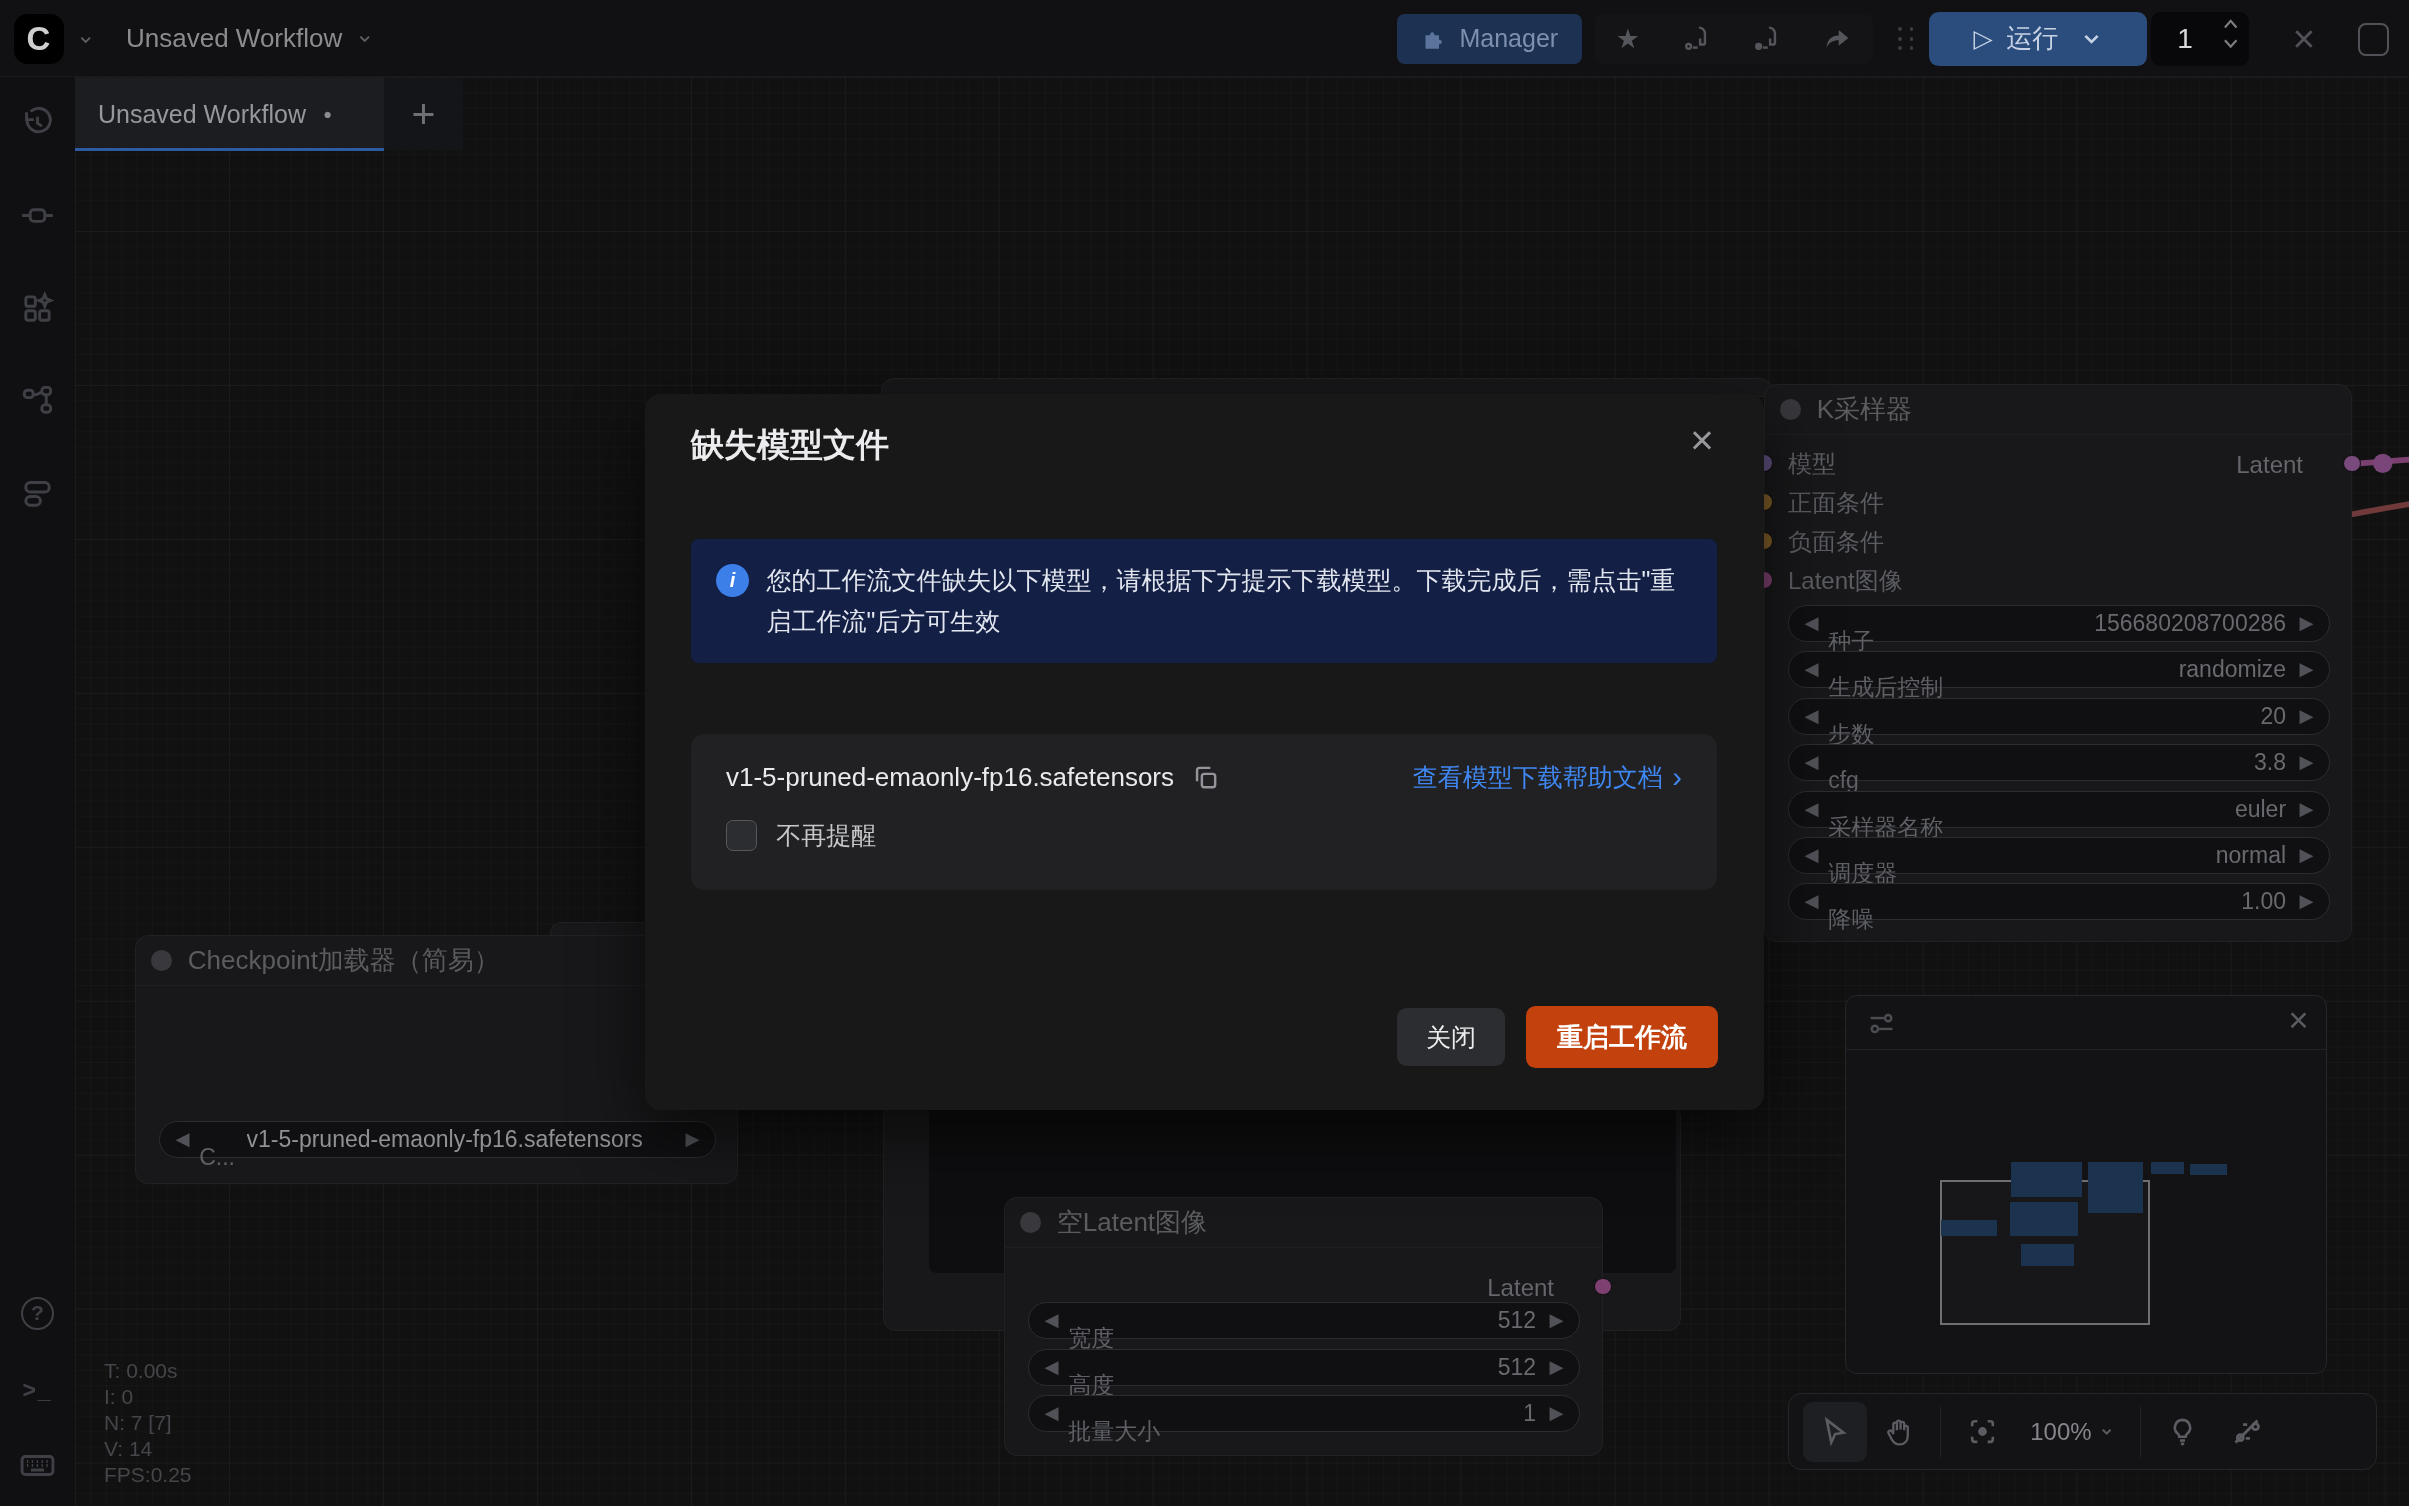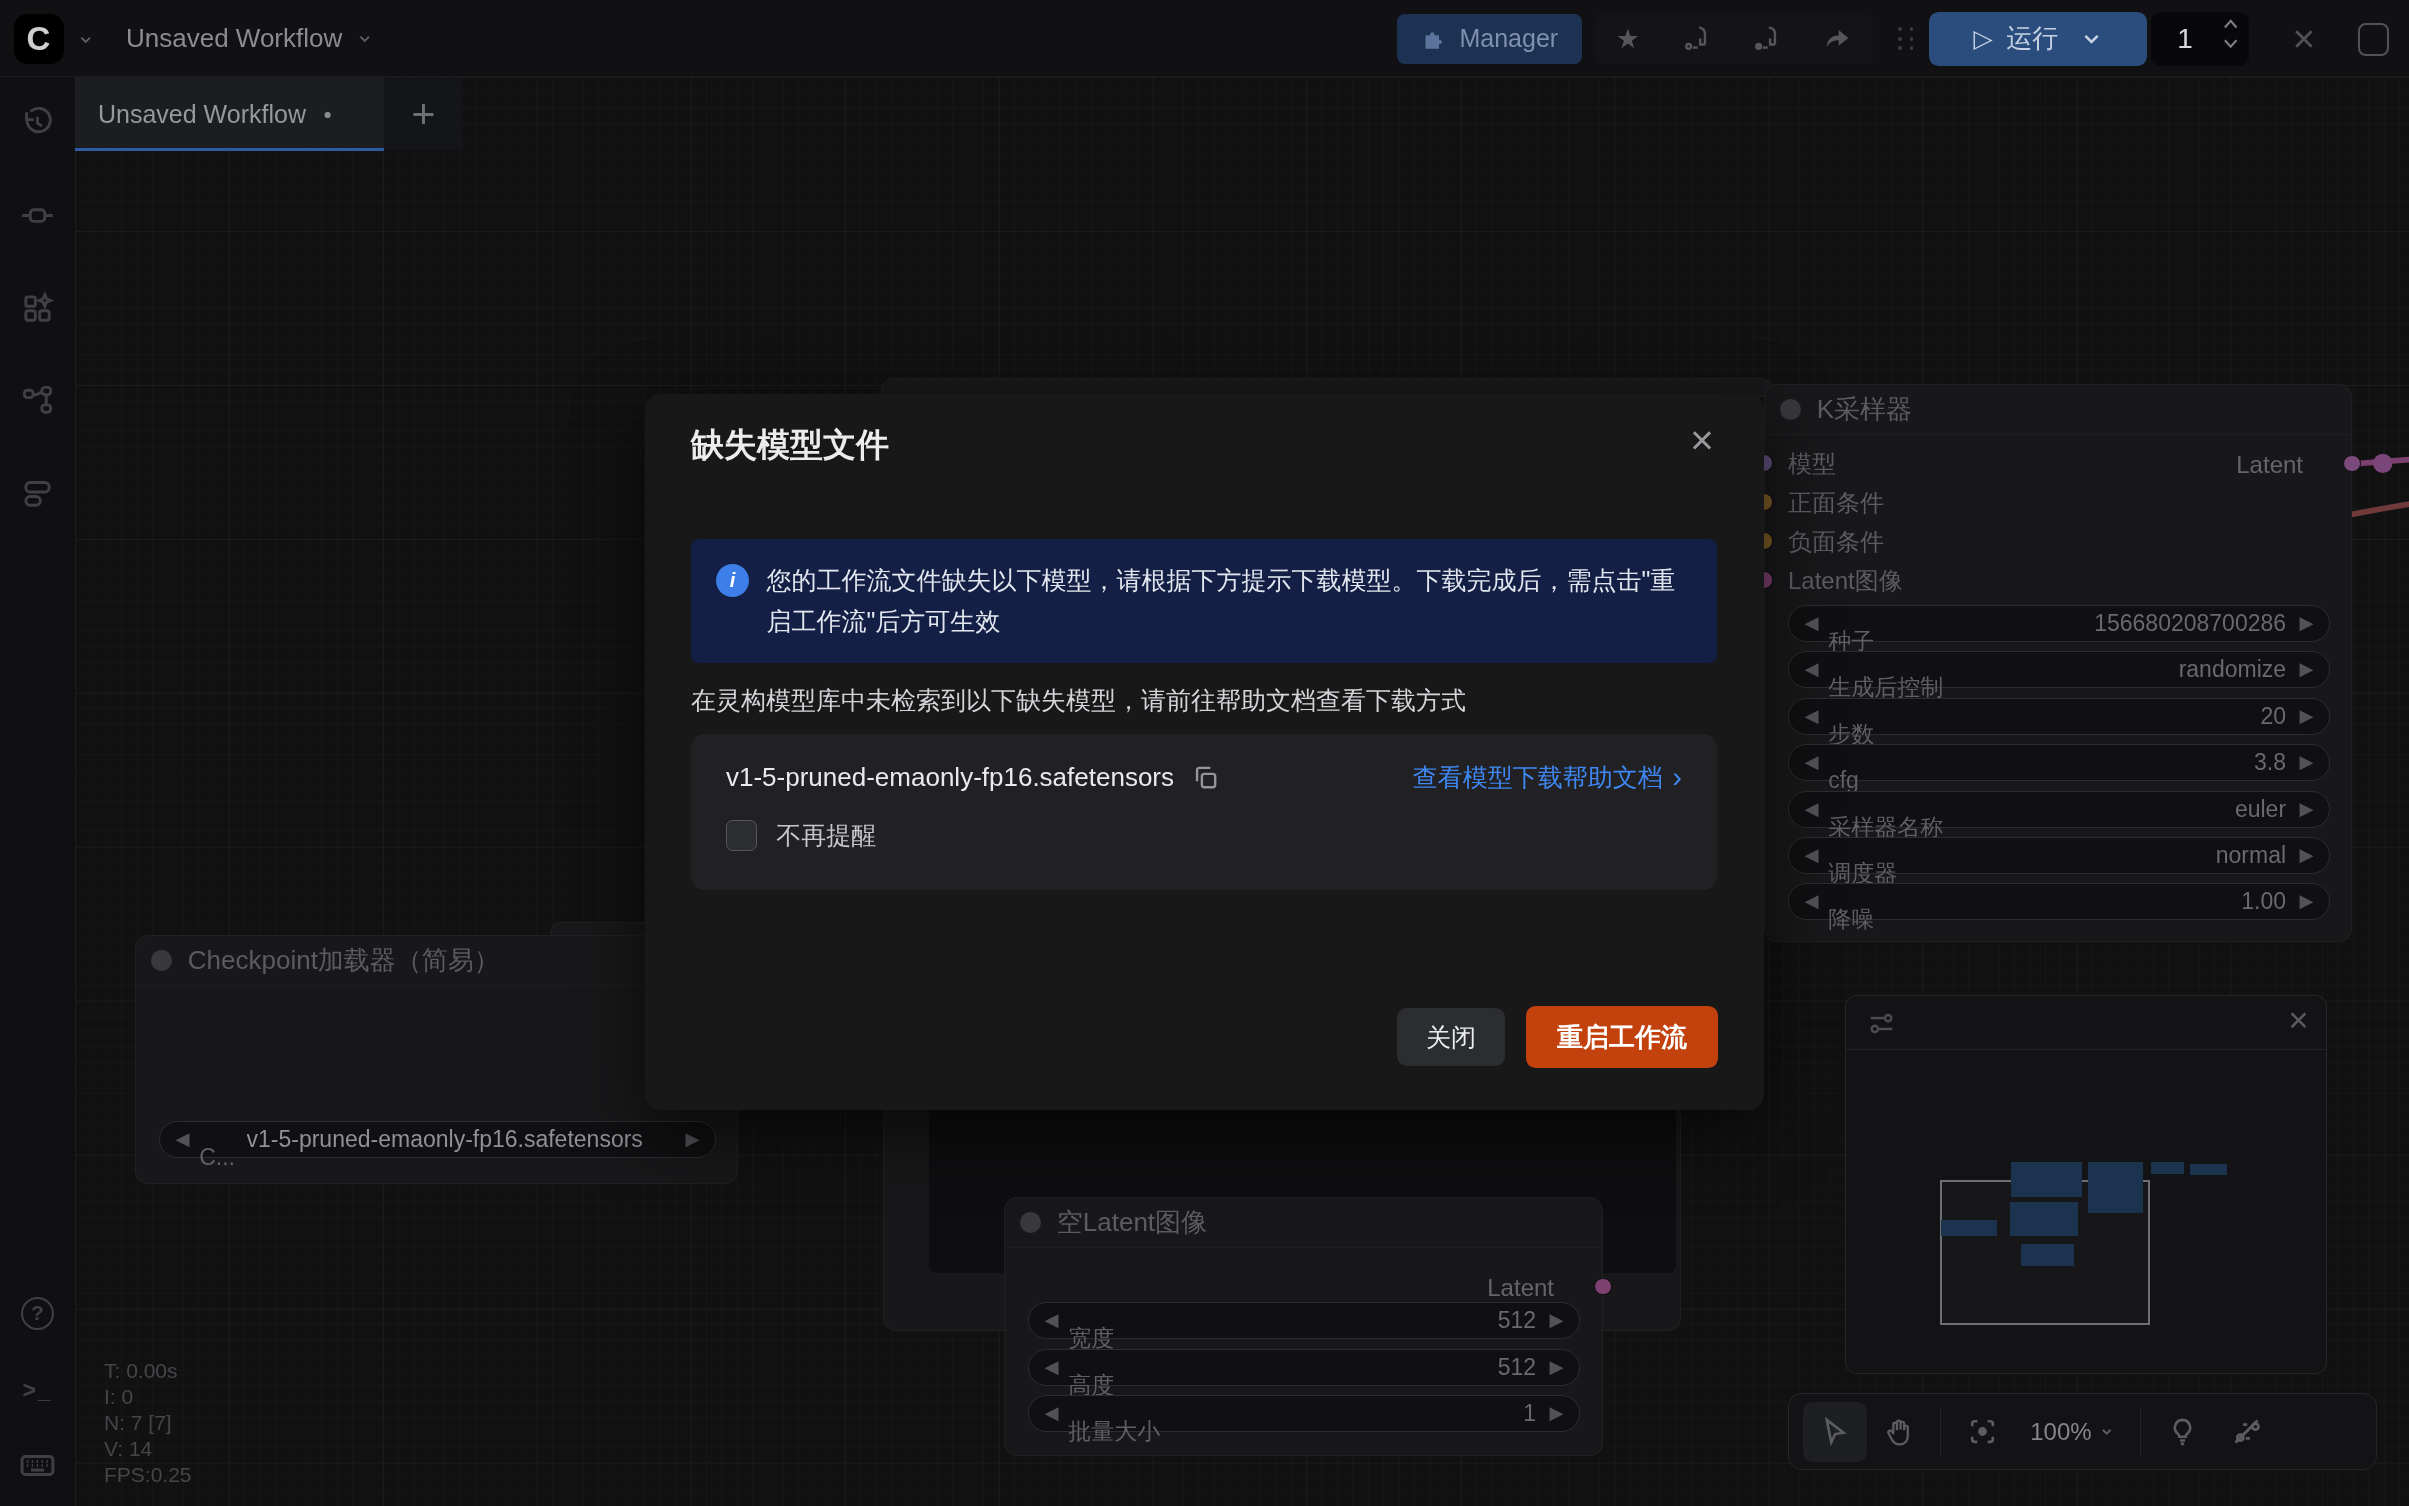--- a/index.html
+++ b/index.html
@@ -454,21 +454,20 @@
     </div>
   </div>
 
   <div id="modal">
     <div id="modal-title">缺失模型文件</div>
     <div id="modal-close">×</div>
     <div id="info-box">
       <div id="info-icon">i</div>
       <div id="info-text">您的工作流文件缺失以下模型，请根据下方提示下载模型。下载完成后，需点击"重启工作流"后方可生效</div>
     </div>
-    <div id="modal-desc">在灵构模型库中未检索到以下缺失模型，请前往帮助文档查看下载方式</div>
     <div id="model-card">
       <div class="row1">
         <span id="model-name">v1-5-pruned-emaonly-fp16.safetensors</span>
         <span id="copy-icon">
           <svg width="29" height="29" viewBox="0 0 24 24" fill="none" stroke="currentColor" stroke-width="2">
               <rect x="9" y="9" width="11" height="11" rx="2"></rect>
               <path d="M5 15 V6 a2 2 0 0 1 2-2 h9"></path>
             </svg>
         </span>
         <a id="help-link">

